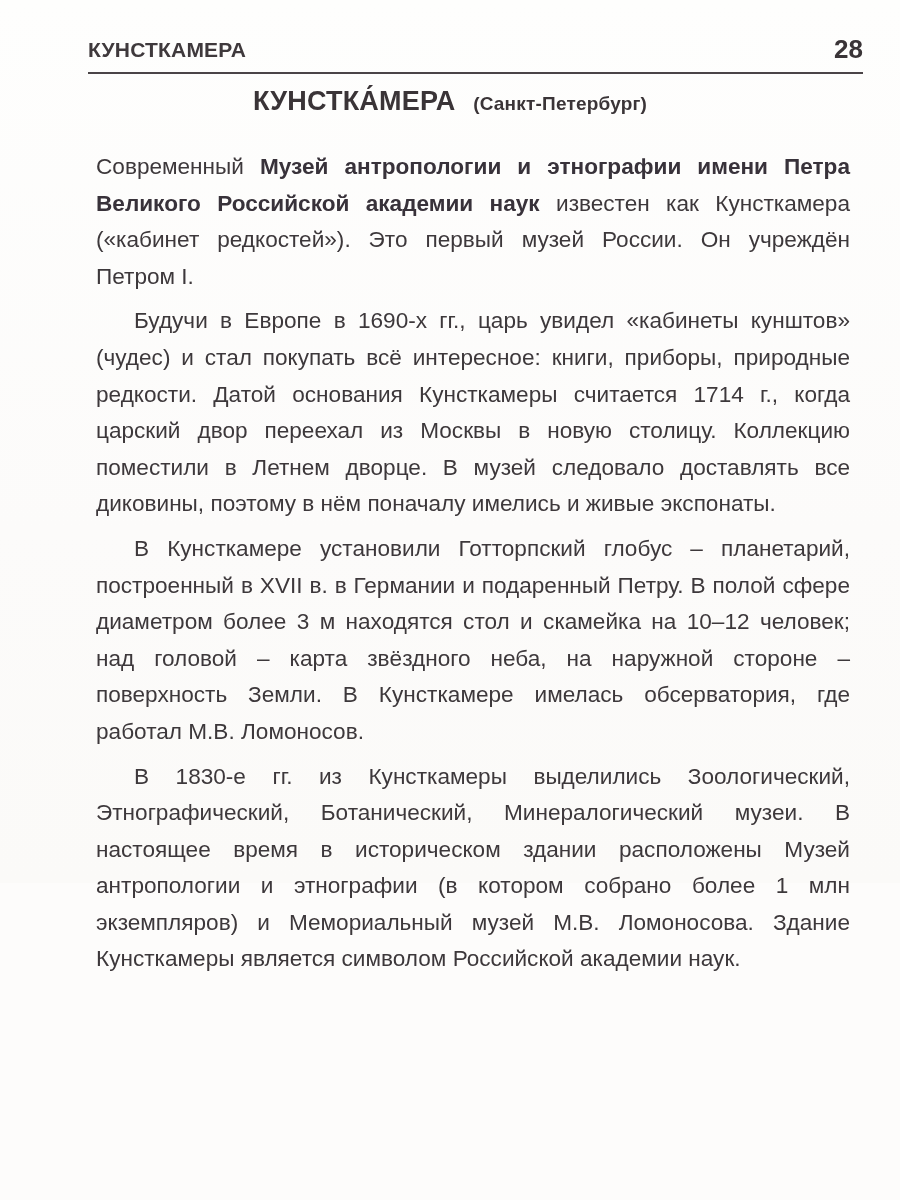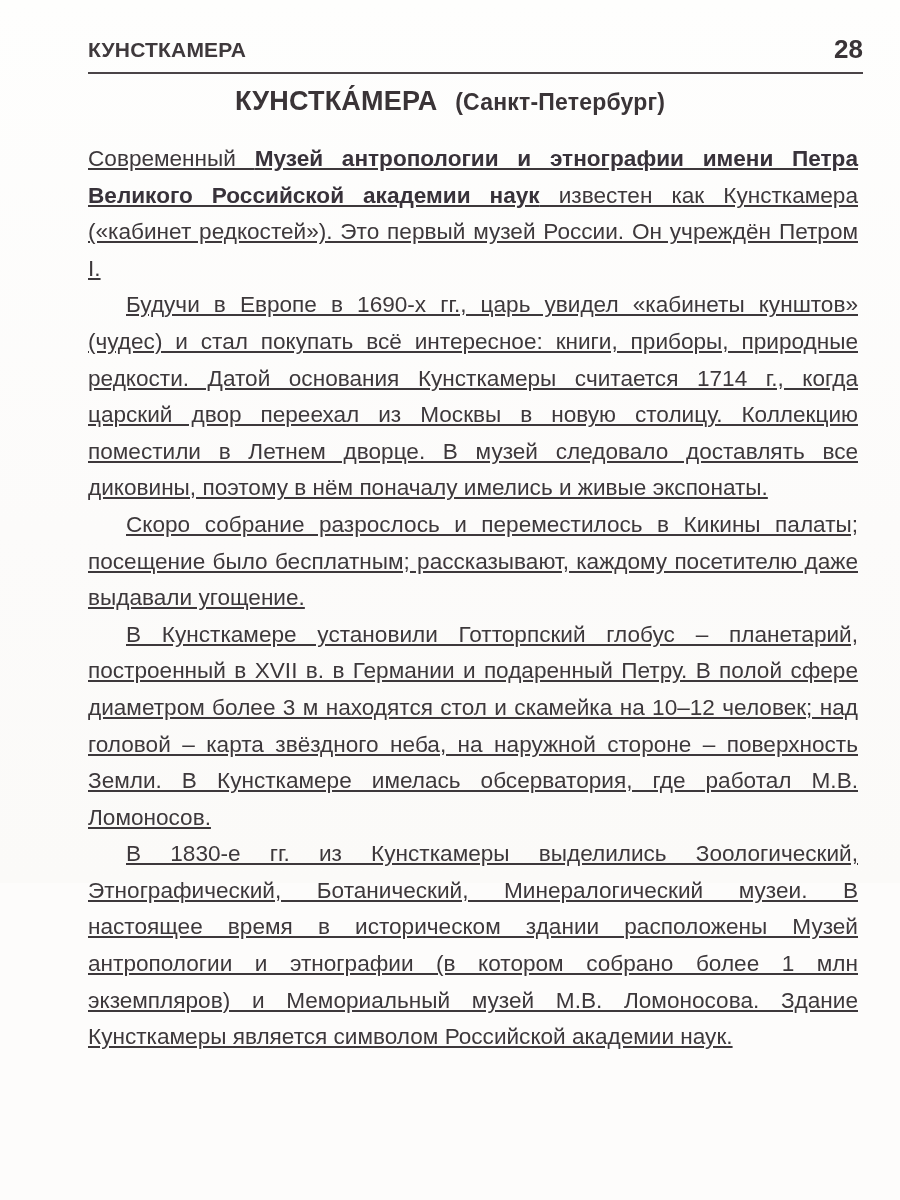--- a/index.html
+++ b/index.html
@@ -51,39 +51,38 @@
       left: 0;
       width: 900px;
       top: 86px;
       text-align: center;
       font-size: 27px;
       font-weight: bold;
       color: #3a3437;
       letter-spacing: 0.2px;
     }
     .title .sub {
-      font-size: 23px;
+      font-size: 19px;
       margin-left: 10px;
     }
     .body-text {
       position: absolute;
       left: 88px;
       top: 141px;
       width: 770px;
       font-size: 22.6px;
       line-height: 36.6px;
       color: #3d383b;
       text-align: justify;
     }
     .body-text p {
-      margin: 0;
+      margin: 8px;
       text-indent: 0;
       text-align: justify;
       text-align-last: left;
-      text-decoration: underline;
     }
     .body-text p.indent {
       text-indent: 38px;
     }
     .body-text b {
       color: #38323a;
     }
   </style>
 </head>
 <body>
@@ -96,18 +95,17 @@
   </div>
 
   <div class="title">
     <span>КУНСТКА́МЕРА</span>
     <span class="sub">(Санкт-Петербург)</span>
   </div>
 
   <div class="body-text">
     <p><span>Современный </span><b>Музей антропологии и этнографии имени Петра Великого Российской академии наук</b><span> известен как Кунсткамера («кабинет редкостей»). Это первый музей России. Он учреждён Петром I.</span></p>
     <p class="indent">Будучи в Европе в 1690-х гг., царь увидел «кабинеты кунштов» (чудес) и стал покупать всё интересное: книги, приборы, природные редкости. Датой основания Кунсткамеры считается 1714 г., когда царский двор переехал из Москвы в новую столицу. Коллекцию поместили в Летнем дворце. В музей следовало доставлять все диковины, поэтому в нём поначалу имелись и живые экспонаты.</p>
-    <p class="indent">Скоро собрание разрослось и переместилось в Кикины палаты; посещение было бесплатным; рассказывают, каждому посетителю даже выдавали угощение.</p>
     <p class="indent">В Кунсткамере установили Готторпский глобус – планетарий, построенный в XVII в. в Германии и подаренный Петру. В полой сфере диаметром более 3 м находятся стол и скамейка на 10–12 человек; над головой – карта звёздного неба, на наружной стороне – поверхность Земли. В Кунсткамере имелась обсерватория, где работал М.В. Ломоносов.</p>
     <p class="indent">В 1830-е гг. из Кунсткамеры выделились Зоологический, Этнографический, Ботанический, Минералогический музеи. В настоящее время в историческом здании расположены Музей антропологии и этнографии (в котором собрано более 1 млн экземпляров) и Мемориальный музей М.В. Ломоносова. Здание Кунсткамеры является символом Российской академии наук.</p>
   </div>
 
 </div>
 
 </body></html>

